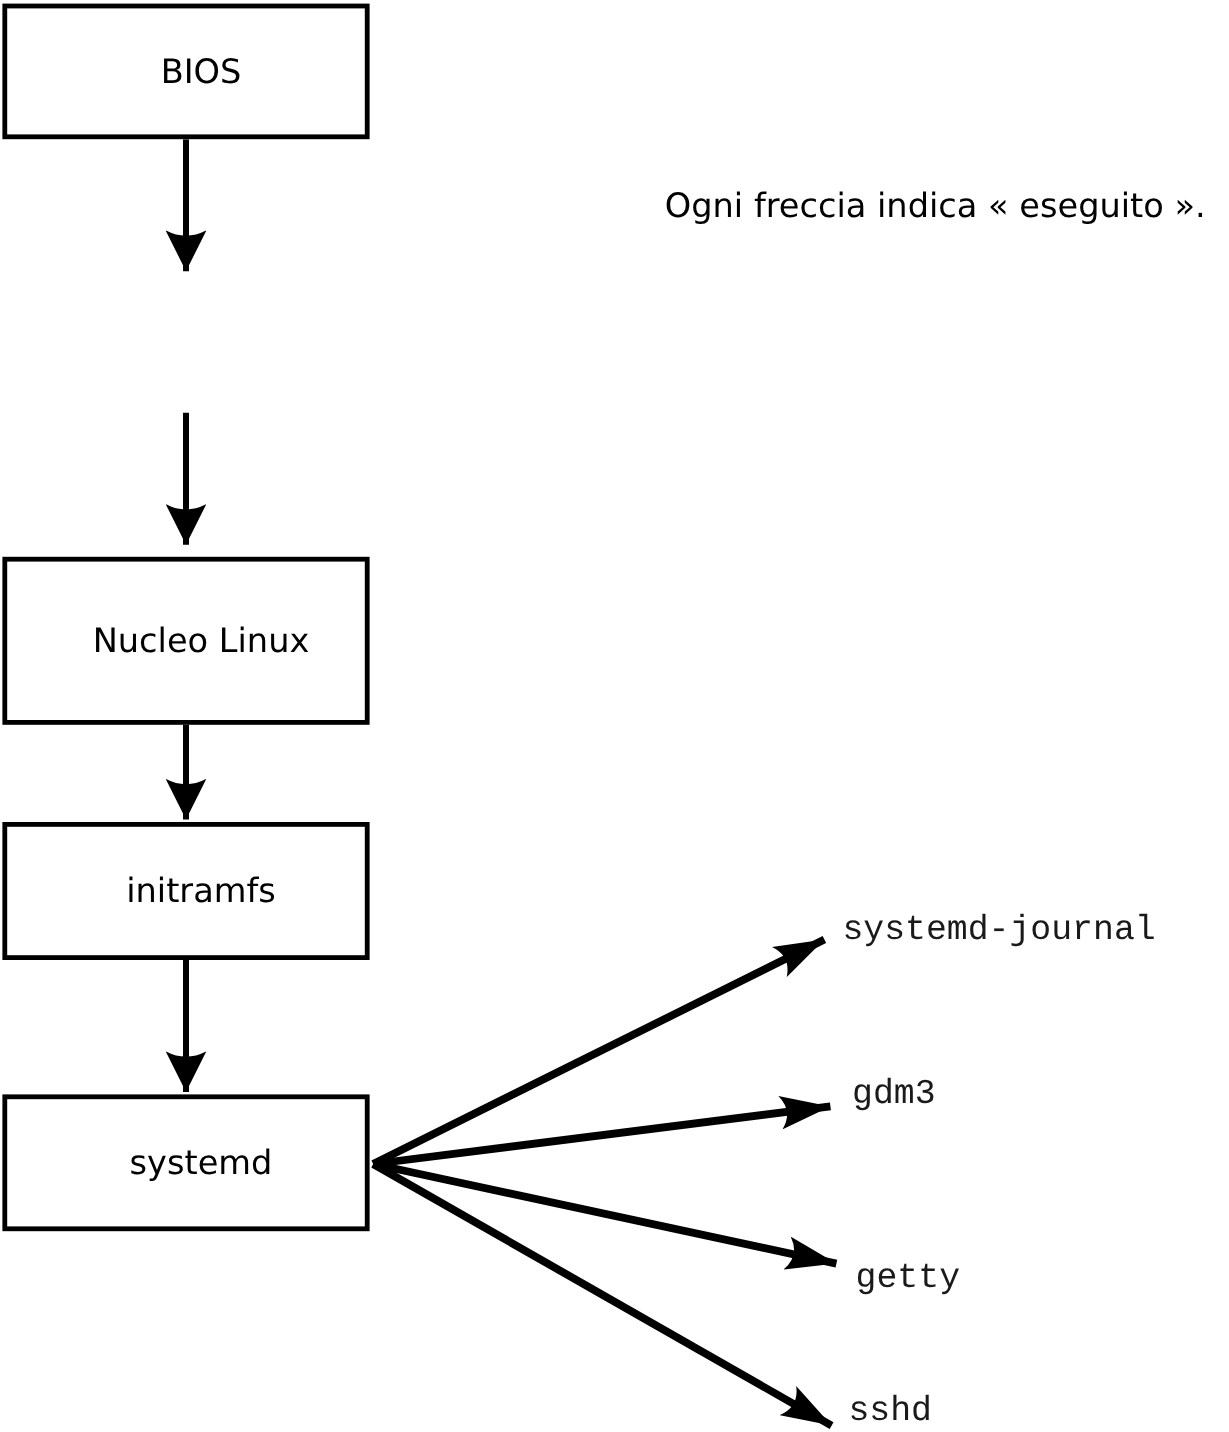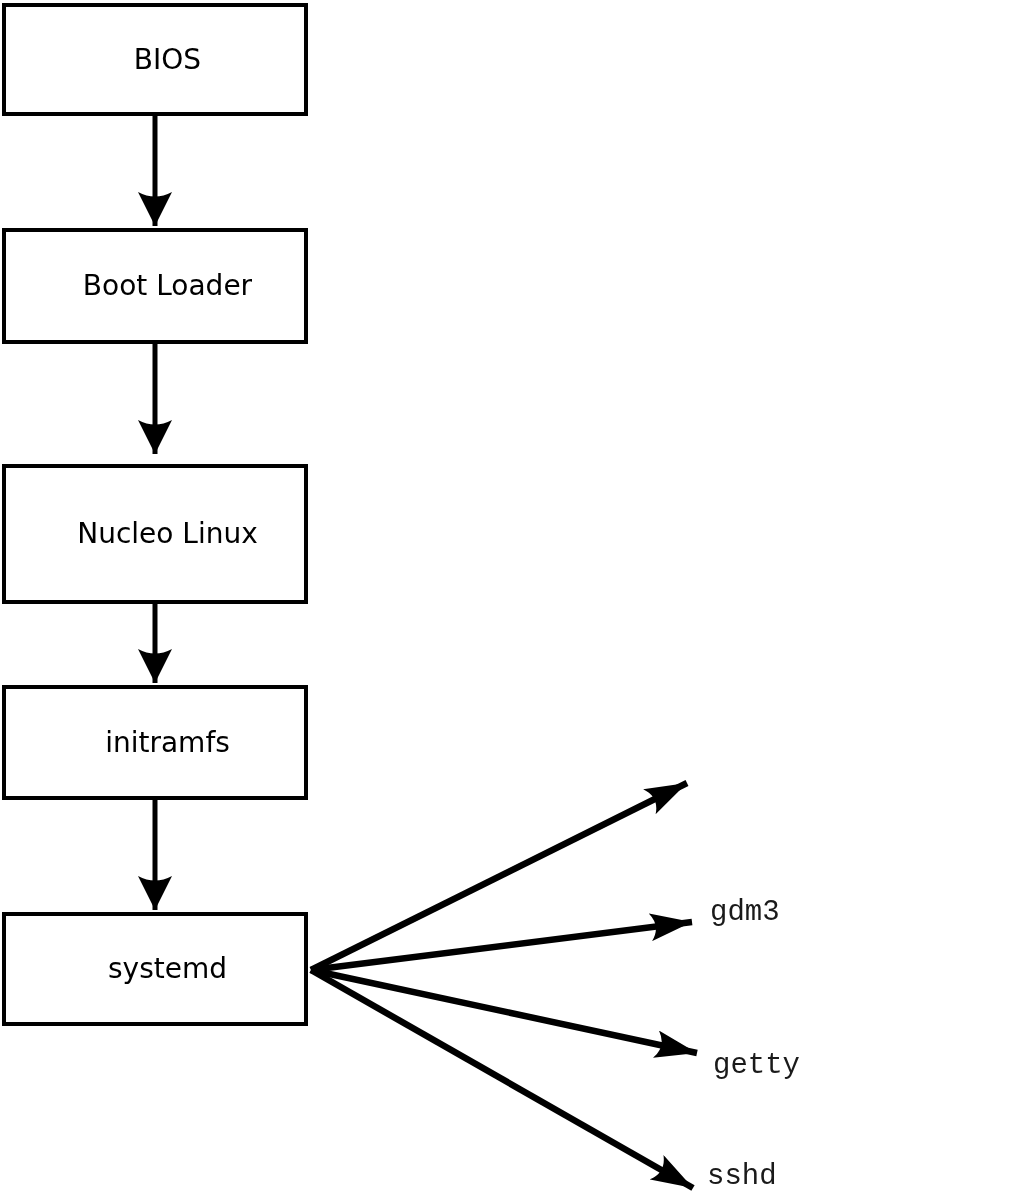--- a/index.html
+++ b/index.html
@@ -89,31 +89,30 @@
 
     <line x1="311" y1="970" x2="687" y2="783" stroke="#000000" stroke-width="6.5" marker-end="url(#head-stealth)"></line>
     <line x1="311" y1="970" x2="692" y2="922" stroke="#000000" stroke-width="6.5" marker-end="url(#head-stealth)"></line>
     <line x1="311" y1="970" x2="697" y2="1053" stroke="#000000" stroke-width="6.5" marker-end="url(#head-stealth)"></line>
     <line x1="311" y1="970" x2="693" y2="1188" stroke="#000000" stroke-width="6.5" marker-end="url(#head-stealth)"></line>
   </svg>
 
   <div class="node node-bios">
     <span>BIOS</span>
   </div>
-  <div class="node node-bootldr">
-    <span>Boot Loader</span>
-  </div>
   <div class="node node-kernel">
     <span>Nucleo Linux</span>
   </div>
   <div class="node node-systemd">
     <span>systemd</span>
   </div>
   <div class="node node-initramfs">
     <span>initramfs</span>
   </div>
 
+  <div class="annotation">Ogni freccia indica « eseguito ».</div>
 
+  <div class="spawn-label spawn-journal">systemd-journal</div>
   <div class="spawn-label spawn-gdm3">gdm3</div>
   <div class="spawn-label spawn-getty">getty</div>
   <div class="spawn-label spawn-sshd">sshd</div>
 
 </div>
 
 </body></html>

